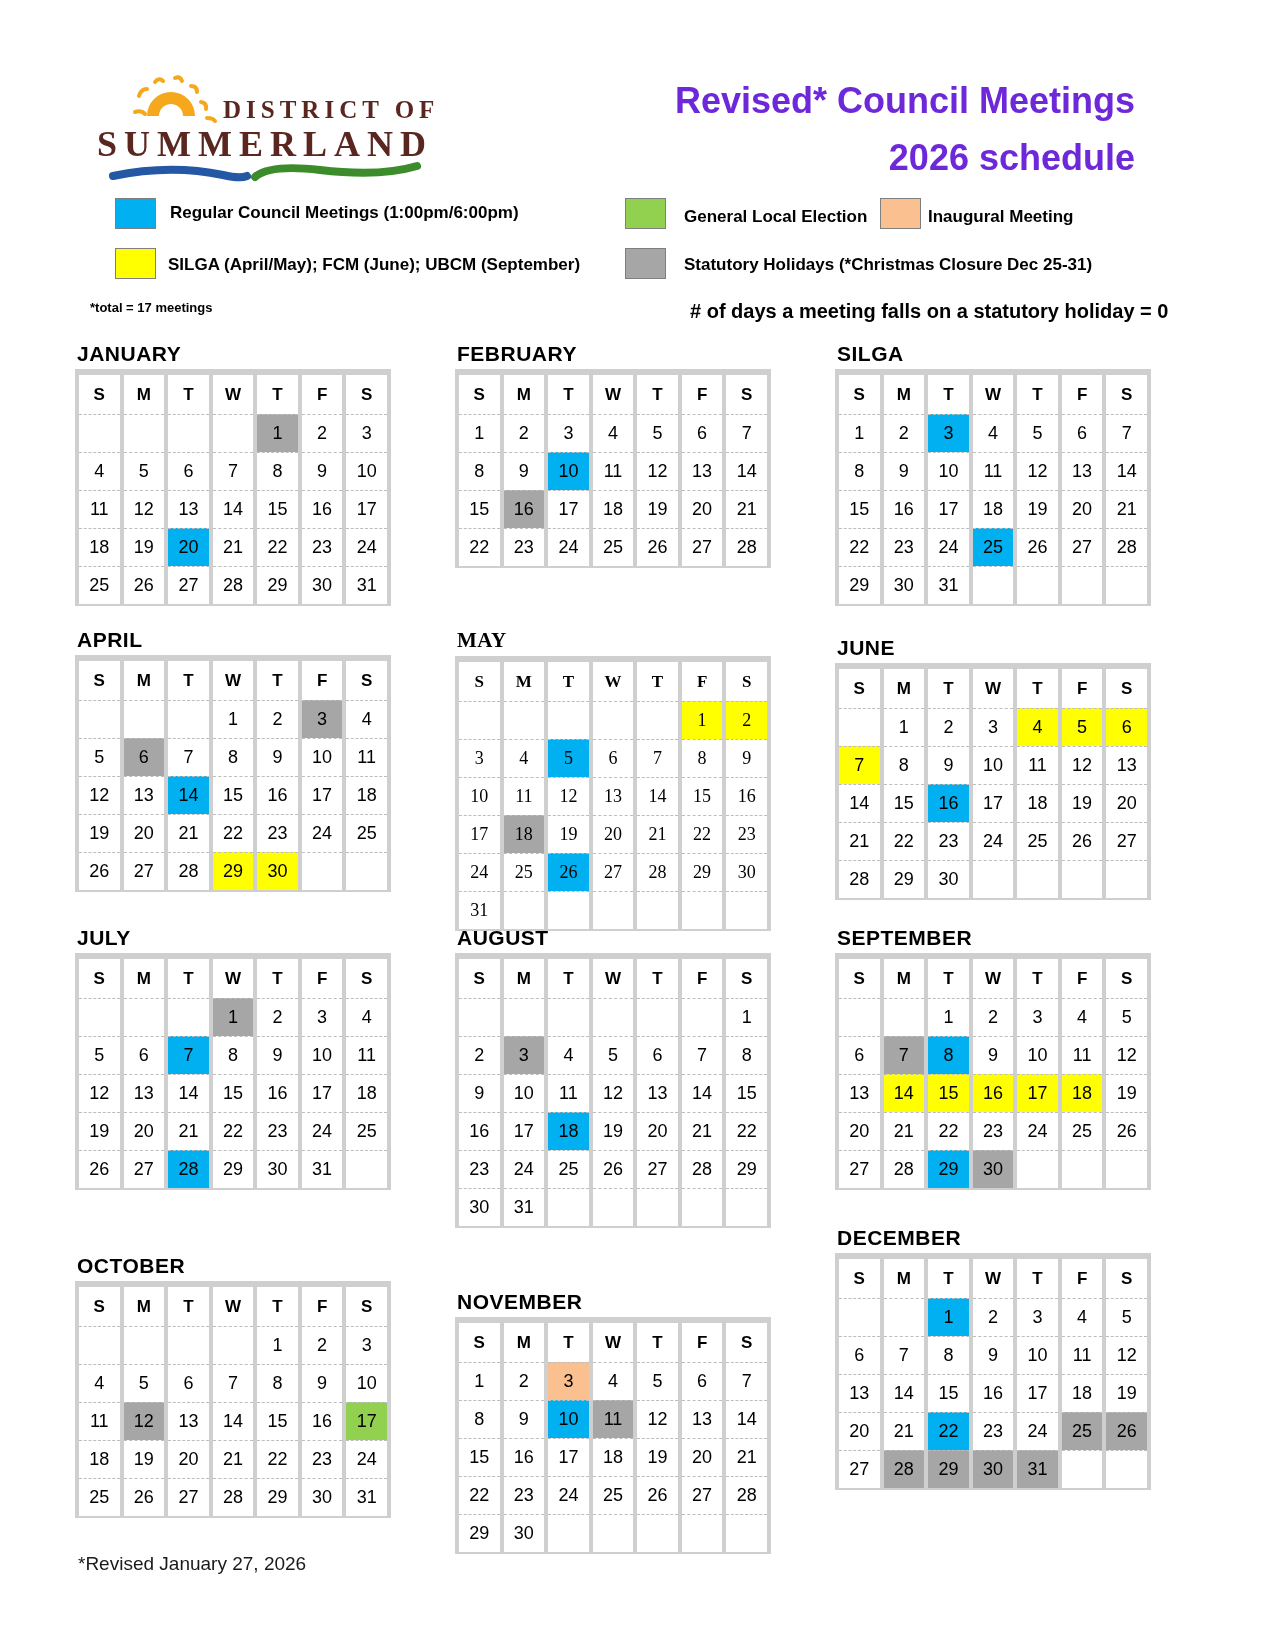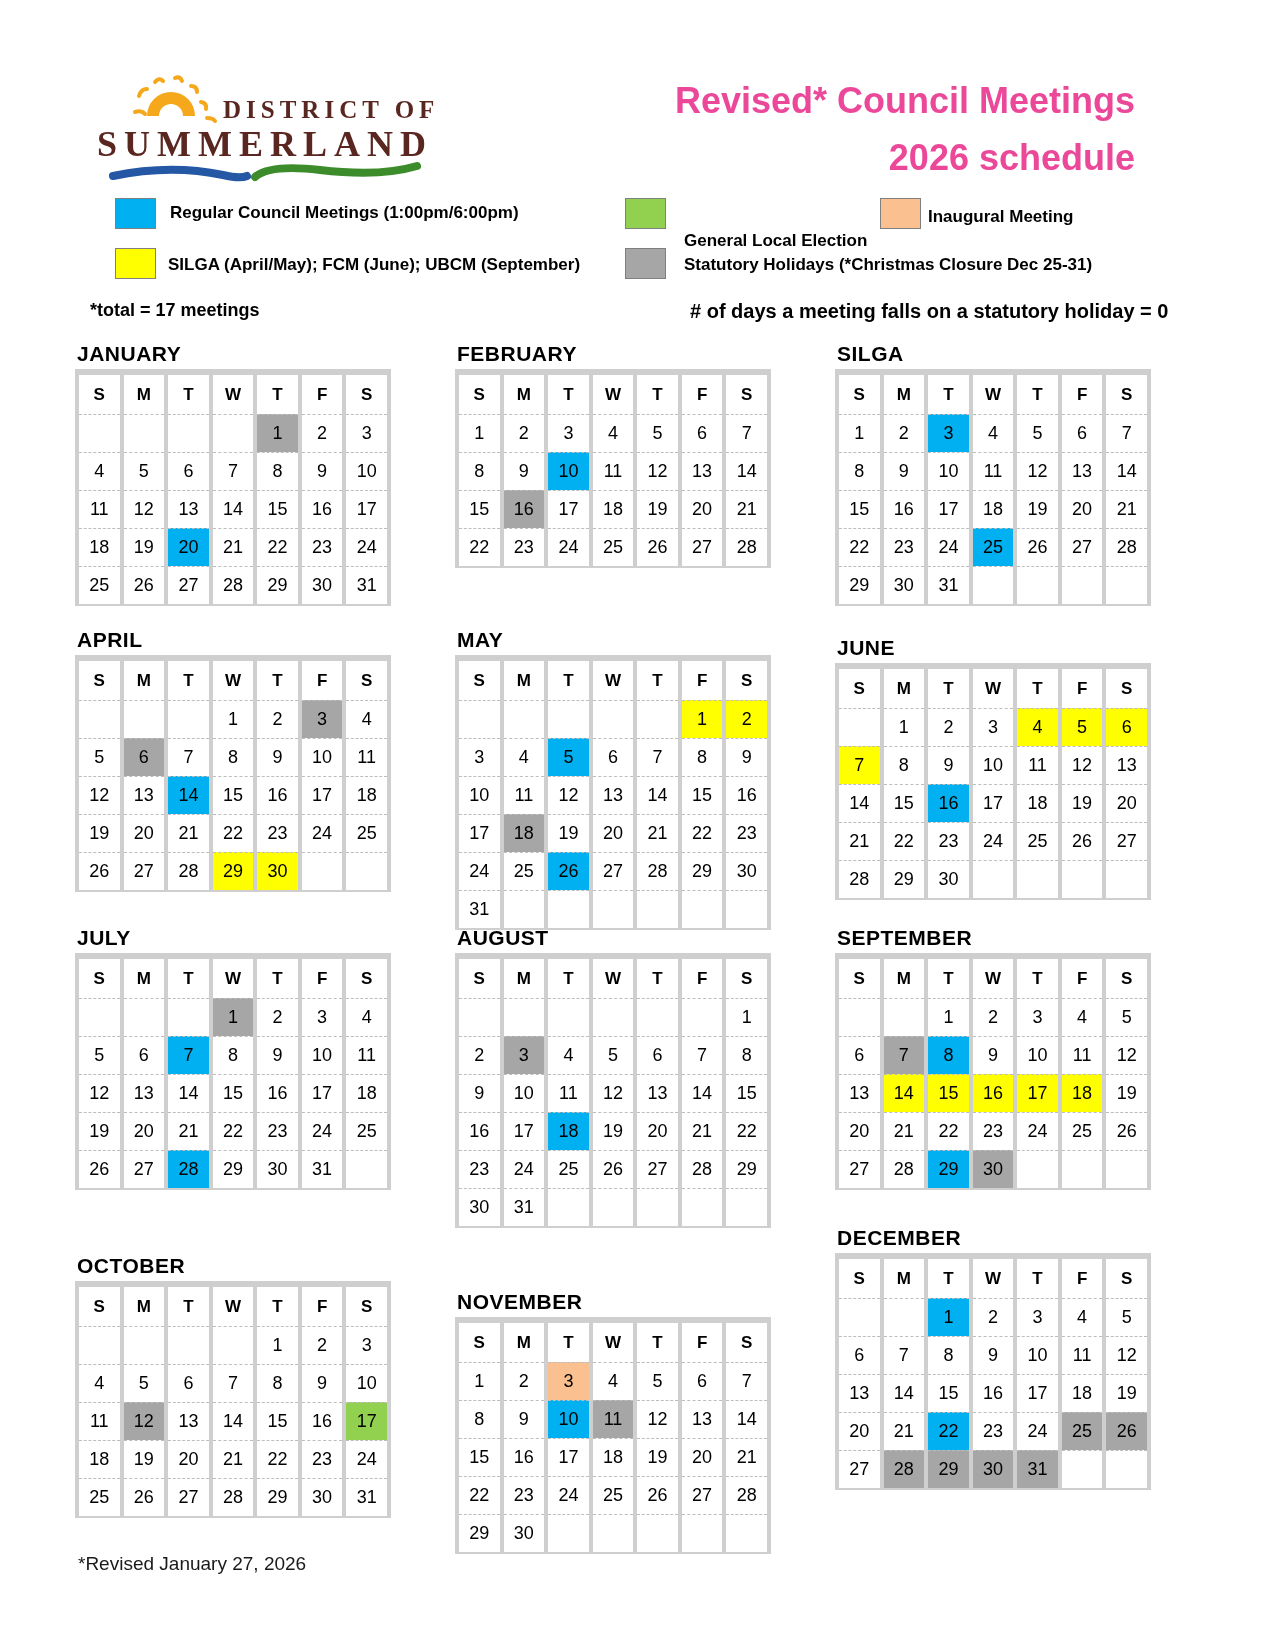--- a/index.html
+++ b/index.html
@@ -5,46 +5,46 @@
   html,body { margin:0; padding:0; background:#ffffff; }
   #page {
     position:relative; width:1275px; height:1650px; background:#ffffff;
     font-family:"Liberation Sans", sans-serif; color:#000;
     overflow:hidden;
   }
   
   #logo { position:absolute; left:95px; top:68px; width:345px; height:125px; }
   #title {
     position:absolute; right:140px; top:72px; text-align:right;
-    font-size:36px; font-weight:bold; line-height:57px; color:#ec4899;
+    font-size:36px; font-weight:bold; line-height:57px; color:#6d28d9;
   }
   
   .legend-swatch {
     position:absolute; width:39px; height:29px; border:1px solid #7f7f7f;
   }
   .legend-label { position:absolute; font-size:17px; font-weight:bold; white-space:nowrap; }
   #sw-regular   { left:115px; top:198px; }
   #lb-regular   { left:170px; top:203px; }
   #sw-election  { left:625px; top:198px; }
-  #lb-election  { left:684px; top:207px;margin-top:24px; }
+  #lb-election  { left:684px; top:207px; }
   #sw-inaugural { left:880px; top:198px; }
   #lb-inaugural { left:928px; top:207px; }
   #sw-silga     { left:115px; top:248px; }
   #lb-silga     { left:168px; top:255px; }
   #sw-holiday   { left:625px; top:248px; }
   #lb-holiday   { left:684px; top:255px; }
-  #note-total   { position:absolute; left:90px;  top:300px; font-size:18px; font-weight:bold; }
+  #note-total   { position:absolute; left:90px;  top:300px; font-size:13px; font-weight:bold; }
   #note-holiday { position:absolute; left:690px; top:300px; font-size:20px; font-weight:bold; }
   
   .month { position:absolute; width:316px; }
   .month:nth-child(1)  { left:75px;  top:342px; }
   .month:nth-child(2)  { left:455px; top:342px; }
   .month:nth-child(3)  { left:835px; top:342px; }
   .month:nth-child(4)  { left:75px;  top:628px; }
-  .month:nth-child(5)  { left:455px; top:628px; }
+  .month:nth-child(5)  { left:455px; top:628px;font-family:Liberation Serif, serif; }
   .month:nth-child(6)  { left:835px; top:636px; }
   .month:nth-child(7)  { left:75px;  top:926px; }
   .month:nth-child(8)  { left:455px; top:926px; }
   .month:nth-child(9)  { left:835px; top:926px; }
   .month:nth-child(10) { left:75px;  top:1226px;margin-top:28px; }
   .month:nth-child(11) { left:455px; top:1290px; }
   .month:nth-child(12) { left:835px; top:1226px; }
   .month-title { font-size:21px; font-weight:bold; margin:0 0 3px 2px; letter-spacing:0.5px; }
   table.cal {
     width:316px; table-layout:fixed;

